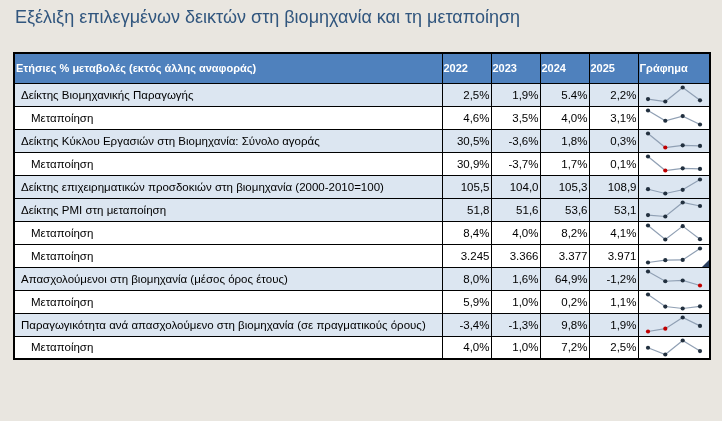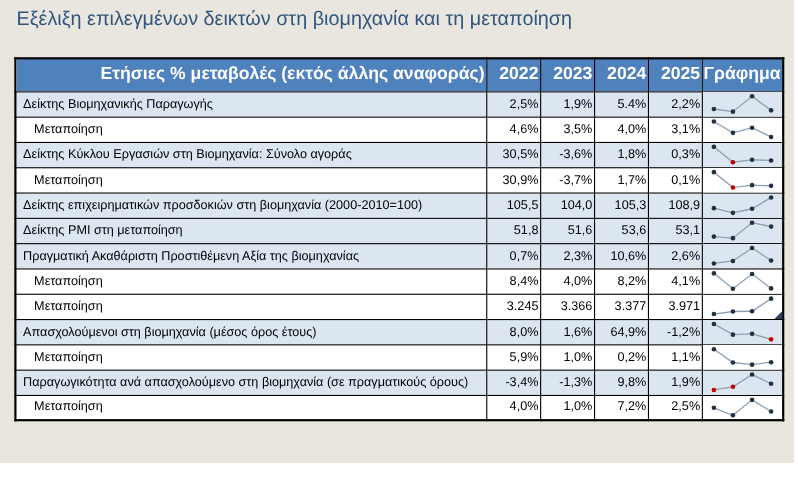--- a/index.html
+++ b/index.html
@@ -10,21 +10,21 @@
   *{box-sizing:border-box;}
   body{margin:0;background:#ffffff;font-family:"Liberation Sans",sans-serif;}
   .canvas{position:relative;width:725px;height:434px;background:#ffffff;overflow:hidden;}
   .panel{position:absolute;left:0;top:0;width:722px;height:421px;background:var(--panel-bg);}
   .title{position:absolute;left:15px;top:7px;font-size:18px;color:var(--title-text);
          cursor:pointer;}
   table.report{position:absolute;left:13px;top:52px;border-collapse:collapse;table-layout:fixed;
          border:2px solid var(--border);background:#fff;}
   th,td{border:1px solid var(--border);overflow:hidden;white-space:nowrap;}
   thead th{background:var(--header-bg);color:var(--header-text);font-weight:bold;
-         font-size:16px;height:30px;text-align:right;}
+         font-size:11px;height:30px;text-align:left;}
   td{height:23px;font-size:11.5px;color:#000;}
   .c-label{width:428px;} .c-year{width:49px;} .c-chart{width:72px;}
   td.label{text-align:left;padding-left:6px;}
   td.label.indent{padding-left:16px;}
   td.val{text-align:right;margin-top:36px;}
   tr.group td{background:var(--group-row-bg);}
   tr.sub td{background:var(--sub-row-bg);}
   td.chart-cell{position:relative;padding:0;text-align:center;vertical-align:middle;}
   td.chart-cell svg{display:block;margin:0 auto;}
   .corner-marker{position:absolute;right:0;bottom:0;width:0;height:0;
@@ -146,36 +146,20 @@
           <td class="chart-cell">
             <svg width="70" height="21">
               <polyline points="9,16.10000000000003 26.3,17.5 43.7,3.5 61,7" fill="none" stroke="#90a0b4" stroke-width="1.2"></polyline>
               <circle cx="9" cy="16.10000000000003" r="2.1" fill="#22303f"></circle>
               <circle cx="26.3" cy="17.5" r="2.1" fill="#22303f"></circle>
               <circle cx="43.7" cy="3.5" r="2.1" fill="#22303f"></circle>
               <circle cx="61" cy="7" r="2.1" fill="#22303f"></circle>
             </svg>
           </td>
         </tr>
-        <tr class="group">
-          <td class="label">Πραγματική Ακαθάριστη Προστιθέμενη Αξία της βιομηχανίας</td>
-          <td class="val">0,7%</td>
-          <td class="val">2,3%</td>
-          <td class="val">10,6%</td>
-          <td class="val">2,6%</td>
-          <td class="chart-cell">
-            <svg width="70" height="21">
-              <polyline points="9,17.5 26.3,15.237373737373739 43.7,3.5 61,14.813131313131313" fill="none" stroke="#90a0b4" stroke-width="1.2"></polyline>
-              <circle cx="9" cy="17.5" r="2.1" fill="#22303f"></circle>
-              <circle cx="26.3" cy="15.237373737373739" r="2.1" fill="#22303f"></circle>
-              <circle cx="43.7" cy="3.5" r="2.1" fill="#22303f"></circle>
-              <circle cx="61" cy="14.813131313131313" r="2.1" fill="#22303f"></circle>
-            </svg>
-          </td>
-        </tr>
         <tr class="sub">
           <td class="label indent">Μεταποίηση</td>
           <td class="val">8,4%</td>
           <td class="val">4,0%</td>
           <td class="val">8,2%</td>
           <td class="val">4,1%</td>
           <td class="chart-cell">
             <svg width="70" height="21">
               <polyline points="9,3.5 26.3,17.5 43.7,4.13636363636364 61,17.181818181818183" fill="none" stroke="#90a0b4" stroke-width="1.2"></polyline>
               <circle cx="9" cy="3.5" r="2.1" fill="#22303f"></circle>

